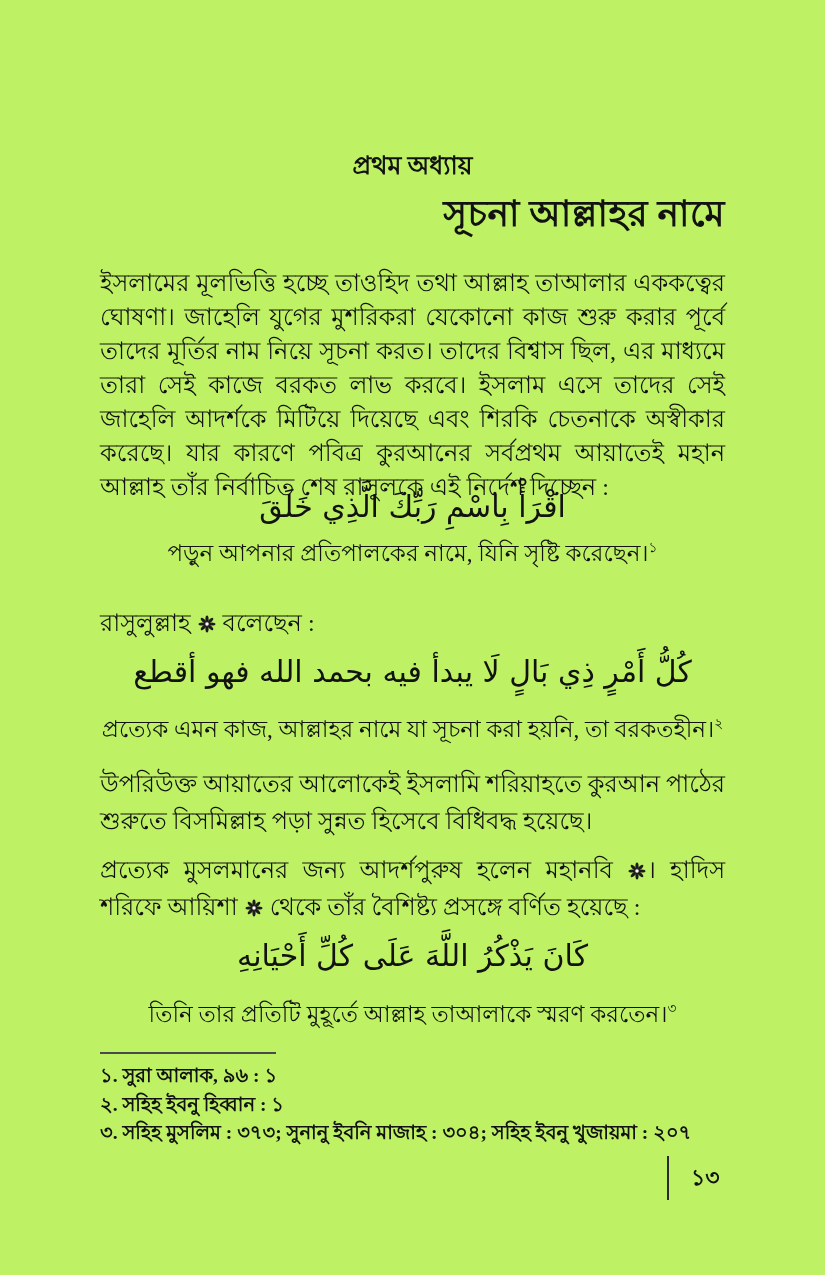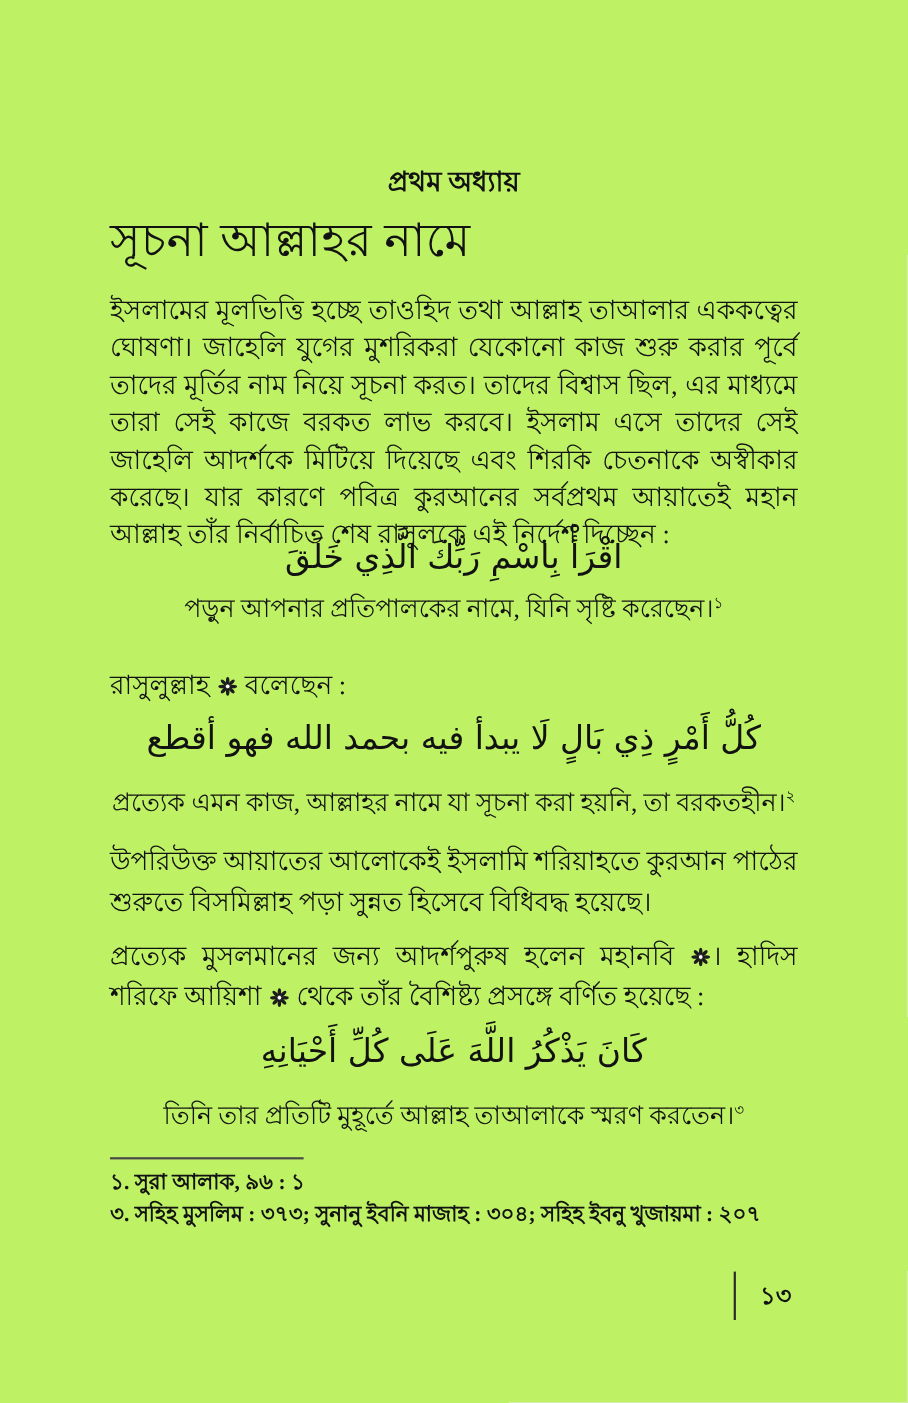--- a/index.html
+++ b/index.html
@@ -11,22 +11,22 @@
     color:#121212;
     font-family:"Liberation Serif","DejaVu Serif",serif;
     overflow:hidden;
   }
   .abs { position:absolute; left:100px; width:625px; }
   .chapter-label {
     top:146px; text-align:center;
     font-size:25px; font-weight:600;
   }
   .page-title {
-    top:186px; text-align:left;
-    font-size:42px; font-weight:400; margin:0;
+    top:186px; text-align:right;
+    font-size:36px; font-weight:700; margin:0;
     letter-spacing:0.5px;
   }
   .body-par {
     font-size:24px; line-height:34px;
     text-align:justify; margin:0;
   }
   .p1 { top:266px; }
   .p2 { top:766px; line-height:37px; }
   .p3 { top:852px; line-height:37px; }
   .arabic-line {
@@ -138,20 +138,21 @@
   </div>
 
   <div class="abs arabic-line ar3">كَانَ يَذْكُرُ اللَّهَ عَلَى كُلِّ أَحْيَانِهِ</div>
 
   <div class="abs trans-line t3"><span>তিনি তার প্রতিটি মুহূর্তে আল্লাহ তাআলাকে স্মরণ করতেন।</span><sup class="fn-ref">৩</sup></div>
 
   <div class="fn-rule"></div>
 
   <div class="abs footnotes">
     <div class="footnote-line">১. সুরা আলাক, ৯৬ : ১</div>
+    <div class="footnote-line">২. সহিহ ইবনু হিব্বান : ১</div>
     <div class="footnote-line">৩. সহিহ মুসলিম : ৩৭৩; সুনানু ইবনি মাজাহ : ৩০৪; সহিহ ইবনু খুজায়মা : ২০৭</div>
   </div>
 
   <div class="abs footer-bar">
     <span class="footer-divider"></span>
     <span class="footer-pagenum">১৩</span>
   </div>
 
 </div>
 

